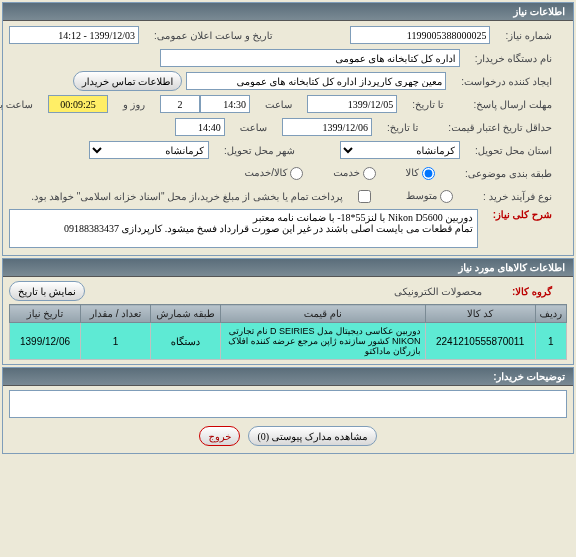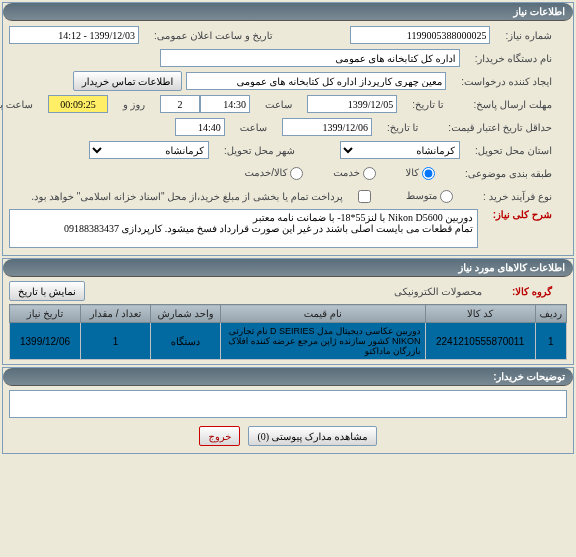--- a/index.html
+++ b/index.html
@@ -1,31 +1,31 @@
 <!DOCTYPE html>
 <html dir="rtl" lang="fa"><head>
 <meta charset="utf-8">
 <style>
 *{box-sizing:border-box;margin:0;padding:0;}
 body{font-family:Tahoma,Arial,sans-serif;font-size:10px;background:#ece9d8;width:576px;height:557px;overflow:hidden;direction:rtl;}
 .panel{border:1px solid #7f9db9;background:#ece9d8;margin:2px;}
-.panel-header{background:linear-gradient(to bottom,#5a6d7a,#7a8a94);color:#fff;padding:3px 8px;font-size:10px;font-weight:bold;border-bottom:1px solid #555;border-radius:9px;}
+.panel-header{background:linear-gradient(to bottom,#5a6d7a,#7a8a94);color:#fff;padding:3px 8px;font-size:10px;font-weight:bold;border-bottom:1px solid #555;}
 .panel-body{padding:4px 6px;}
 .row{display:flex;align-items:center;margin-bottom:3px;min-height:20px;}
 .lbl{color:#44464a;font-size:10px;padding:0 15px;white-space:nowrap;}
 .lbl-red{color:#b00;}
 .ipt{border:1px solid #7f9db9;background:#fff;font-size:10px;padding:1px 3px;height:18px;font-family:Tahoma;}
 .ipt:disabled,.ipt.ro{background:#ece9d8;}
 .sel{border:1px solid #7f9db9;background:#fff;font-size:10px;height:18px;font-family:Tahoma;}
 .chk{vertical-align:middle;}
-.btn{border:1px solid #7f9db9;background:linear-gradient(to bottom,#fff,#d8d8d8);font-size:10px;padding:2px 8px;font-family:Tahoma;cursor:pointer;border-radius:2px;height:20px;}
+.btn{border:1px solid #7f9db9;background:linear-gradient(to bottom,#fff,#d8d8d8);font-size:10px;padding:2px 8px;font-family:Tahoma;cursor:pointer;border-radius:10px;height:20px;}
 .ta{border:1px solid #7f9db9;background:#fff;font-size:10px;padding:2px 4px;font-family:Tahoma;width:100%;resize:none;}
 table.grid{width:100%;border-collapse:collapse;font-size:10px;}
 table.grid th{background:linear-gradient(to bottom,#b8c4cc,#95a3ad);color:#222;border:1px solid #7a8a94;padding:3px 4px;font-weight:normal;}
-table.grid td{background:#0369a1;border:1px solid #c0c0c0;padding:3px 4px;text-align:center;}
+table.grid td{background:#5eead4;border:1px solid #c0c0c0;padding:3px 4px;text-align:center;}
 .yellow-time{background:#ffee66 !important;}
 .sep{flex:1;}
 </style>
 </head>
 <body>
 
 <div class="panel">
   <div class="panel-header">اطلاعات نیاز</div>
   <div class="panel-body">
 
@@ -109,21 +109,21 @@
       <span class="lbl">محصولات الکترونیکی</span>
       <span class="sep"></span>
       <button class="btn">نمایش با تاریخ</button>
     </div>
     <table class="grid">
       <thead>
           <tr>
         <th style="width:30px">ردیف</th>
         <th style="width:110px">کد کالا</th>
         <th>نام قیمت</th>
-        <th style="width:70px">واحد شمارش</th>
+        <th style="width:70px">طبقه شمارش</th>
         <th style="width:70px">تعداد / مقدار</th>
         <th style="width:71px">تاریخ نیاز</th>
       </tr>
         </thead>
       <tbody>
         <tr>
           <td>1</td>
           <td>2241210555870011</td>
           <td style="text-align:right;font-size:9px">دوربین عکاسی دیجیتال مدل D SEIRIES نام تجارتی NIKON کشور سازنده ژاپن مرجع عرضه کننده افلاک بازرگان ماداکتو</td>
           <td>دستگاه</td>

